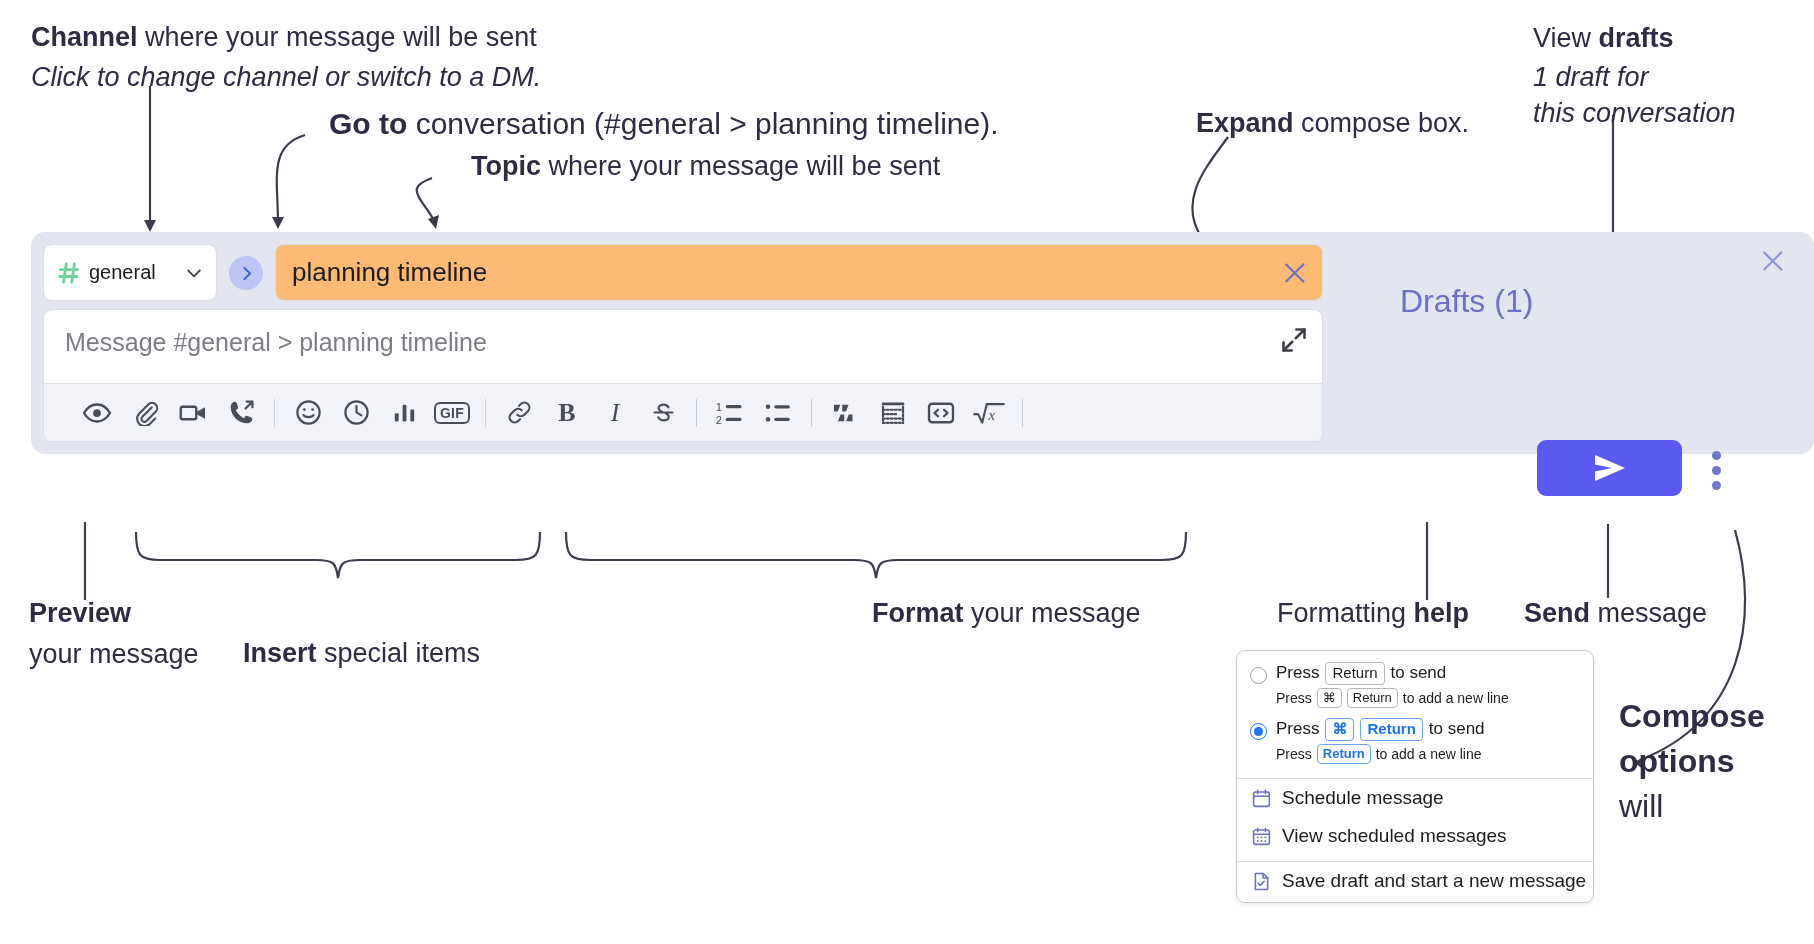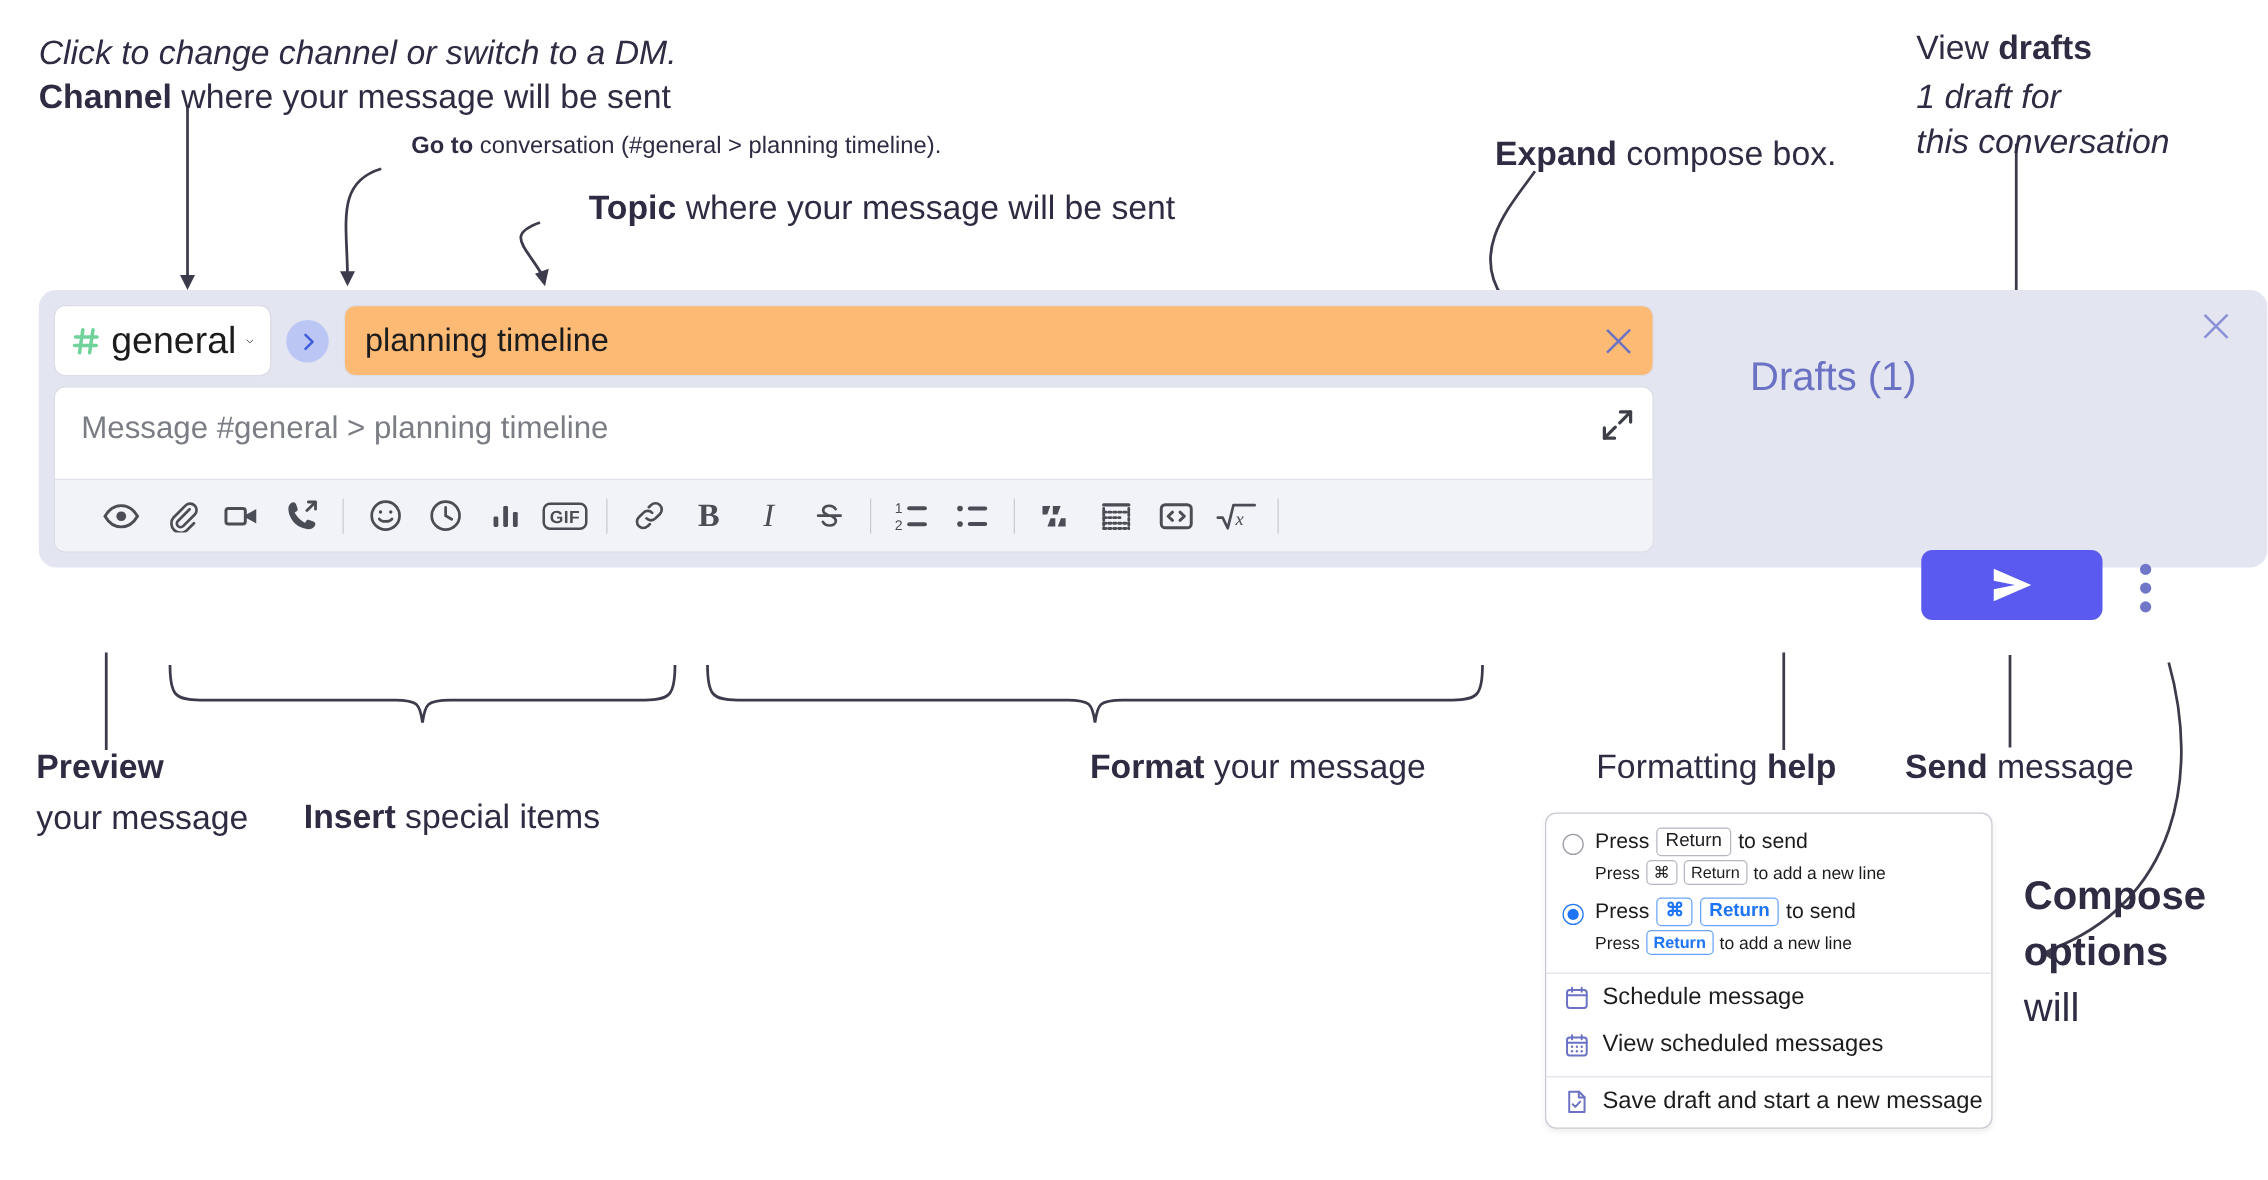--- a/index.html
+++ b/index.html
@@ -34,21 +34,21 @@
   .xglyph:before{ transform:translate(-50%,-50%) rotate(45deg); }
   .xglyph:after { transform:translate(-50%,-50%) rotate(-45deg); }
 
   
   #channel-select {
     position:absolute; left:12px; top:12px; width:174px; height:57px;
     background:#fff; border:1px solid #dcdde6; border-radius:9px;
     display:flex; align-items:center; padding:0 12px; gap:7px;
   }
   #hash-icon { width:26px; height:26px; flex:0 0 auto; }
-  #channel-name { font-size:30px; color:#1d1c1d; }
+  #channel-name { font-size:20px; color:#1d1c1d; }
   #channel-chevron { margin-left:auto; width:20px; height:20px; color:#44464f; }
 
   
   #goto-button {
     position:absolute; left:198px; top:24px; width:34px; height:34px;
     background:#bcc6f5; border-radius:50%;
     display:flex; align-items:center; justify-content:center; color:#3d5dd9;
   }
 
   
@@ -162,25 +162,25 @@
   </g>
 
   <g fill="none" stroke="#3c3b4c" stroke-width="2.2">
     <path d="M136 532 C136 556 140 560 160 560 L316 560 C334 560 336 563 338 578 C340 563 342 560 360 560 L516 560 C536 560 540 556 540 532"></path>
 
     <path d="M566 532 C566 556 570 560 590 560 L854 560 C872 560 874 563 876 578 C878 563 880 560 898 560 L1162 560 C1182 560 1186 556 1186 532"></path>
   </g>
 </svg>
 
 <div class="ann" style="left:31px; top:20px; font-size:27px;">
+  <div><b>Channel</b><span> where your message will be sent</span></div>
   <div style="margin-top:5px;"><i>Click to change channel or switch to a DM.</i></div>
-  <div><b>Channel</b><span> where your message will be sent</span></div>
-</div>
-
-<div class="ann" style="left:329px; top:105px; font-size:19px;">
+</div>
+
+<div class="ann" style="left:329px; top:105px; font-size:30px;">
   <b>Go to</b><span> conversation (#general &gt; planning timeline).</span>
 </div>
 
 <div class="ann" style="left:471px; top:149px; font-size:27px;">
   <b>Topic</b><span> where your message will be sent</span>
 </div>
 
 <div class="ann" style="left:1196px; top:106px; font-size:27px;">
   <b>Expand</b><span> compose box.</span>
 </div>

